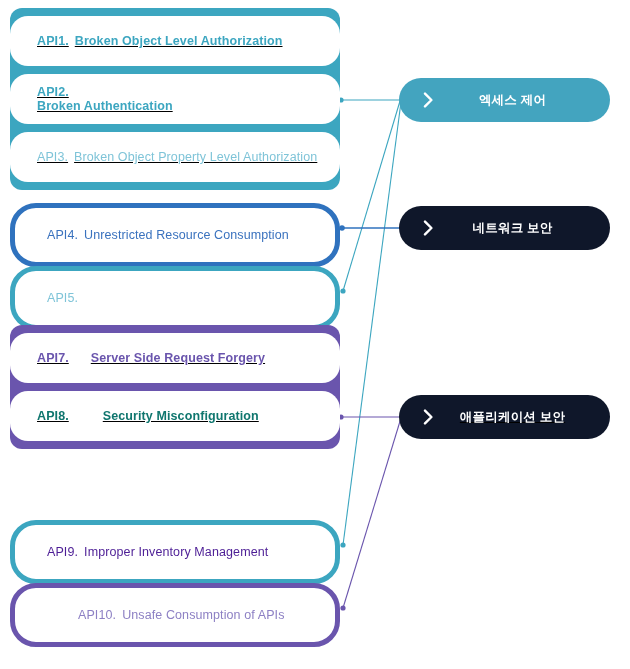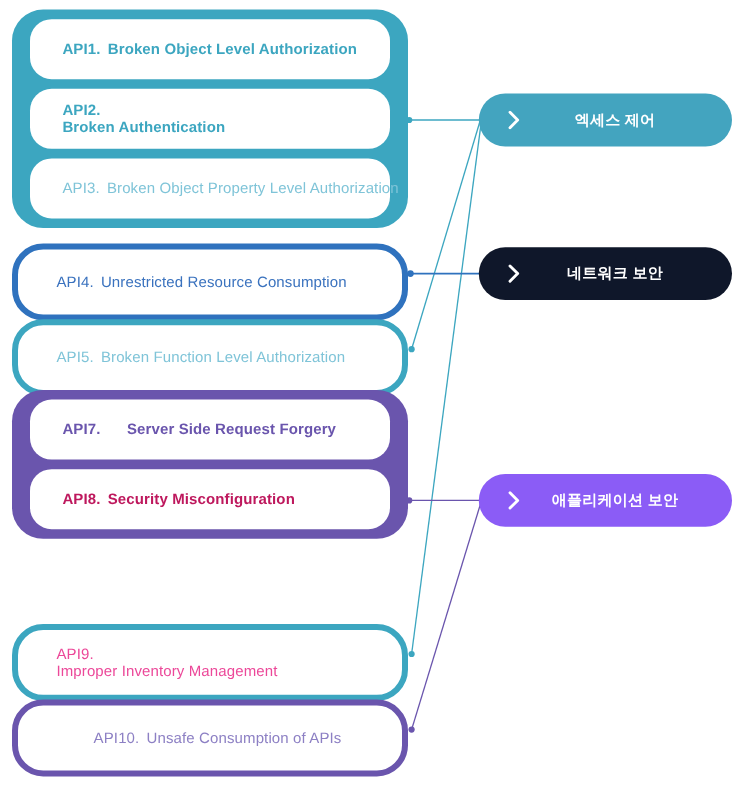--- a/index.html
+++ b/index.html
@@ -17,22 +17,23 @@
 
   
   .group{
     position:absolute;
     left:10px;
     width:330px;
     box-sizing:border-box;
     z-index:2;
   }
   .group.filled{
-    border-radius:26px;
-    padding:8px 15px;
+    border-radius:12px;
+    padding:8px 0;
+    text-decoration:underline;
   }
   .group.outlined{
     border-radius:26px;
     border-width:5px;
     border-style:solid;
     padding:4px 5px;
   }
 
   
   .card{
@@ -147,43 +148,42 @@
         <span class="num">API4.</span>
         <span>Unrestricted Resource Consumption</span>
       </span>
     </div>
   </div>
 
   <div class="group outlined" id="g3" style="top:266px;border-color:#3CA6C0;">
     <div class="card">
       <span class="card-text w-norm" style="color:#7FC4D8;">
         <span class="num">API5.</span>
-        <span>Broken Function Level Authorization</span>
       </span>
     </div>
   </div>
 
   <div class="group filled" id="g4" style="top:325px;background:#6A55AD;">
     <div class="card">
       <span class="card-text w-bold" style="color:#6A55AD;gap:16px;">
         <span class="num">API7.</span>
         <span>Server Side Request Forgery</span>
       </span>
     </div>
     <div class="card">
-      <span class="card-text w-bold" style="color:#be185d;">
+      <span class="card-text w-bold" style="color:#0f766e;gap:28px;">
         <span class="num">API8.</span>
         <span>Security Misconfiguration</span>
       </span>
     </div>
   </div>
 
   <div class="group outlined" id="g5" style="top:520px;border-color:#3CA6C0;">
     <div class="card">
-      <span class="card-text w-norm" style="color:#ec4899;flex-direction:column;">
+      <span class="card-text w-norm" style="color:#4c1d95;">
         <span class="num">API9.</span>
         <span>Improper Inventory Management</span>
       </span>
     </div>
   </div>
 
   <div class="group outlined" id="g6" style="top:583px;border-color:#6A55AD;padding-left:36px;">
     <div class="card">
       <span class="card-text w-norm" style="color:#8D80C4;">
         <span class="num">API10.</span>
@@ -203,21 +203,21 @@
 
   <div class="pill" style="top:206px;background:#0f172a;">
     <span class="chev">
       <svg width="11" height="16" viewBox="0 0 11 16" aria-hidden="true">
         <path d="M2 1.6 L8.4 8 L2 14.4" fill="none" stroke="#ffffff" stroke-width="2.4" stroke-linecap="round" stroke-linejoin="round"></path>
       </svg>
     </span>
     <span class="plabel">네트워크 보안</span>
   </div>
 
-  <div class="pill" style="top:395px;background:#8b5cf6;">
+  <div class="pill" style="top:395px;background:#0f172a;text-decoration:underline;">
     <span class="chev">
       <svg width="11" height="16" viewBox="0 0 11 16" aria-hidden="true">
         <path d="M2 1.6 L8.4 8 L2 14.4" fill="none" stroke="#ffffff" stroke-width="2.4" stroke-linecap="round" stroke-linejoin="round"></path>
       </svg>
     </span>
     <span class="plabel">애플리케이션 보안</span>
   </div>
 
 </div>
 

